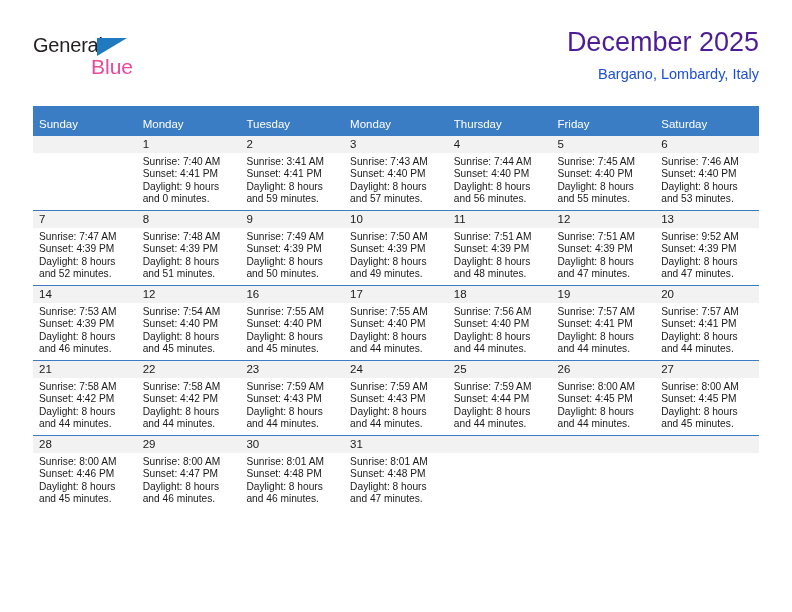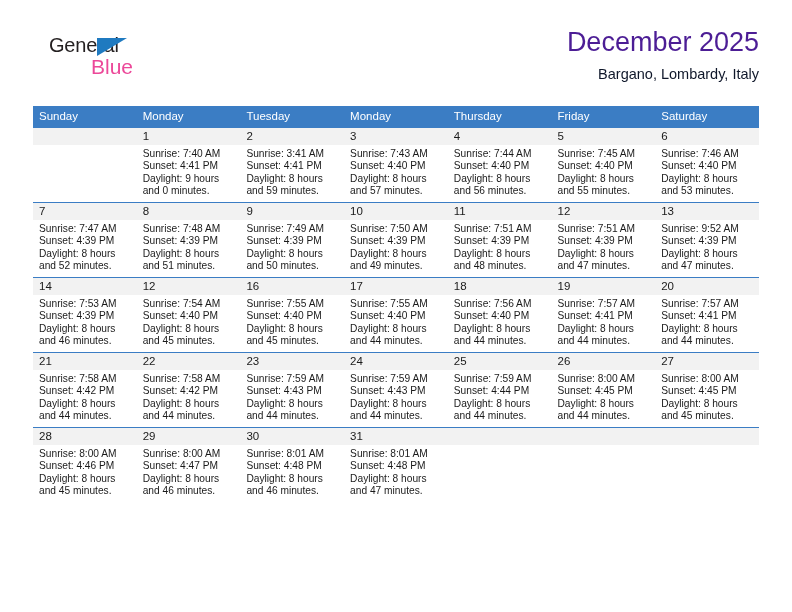--- a/index.html
+++ b/index.html
@@ -31,21 +31,21 @@
   }
   .logo {
     position: absolute;
     left: 0;
     top: 8px;
     width: 140px;
     height: 50px;
   }
   .logo-general {
     position: absolute;
-    left: 16px;
+    left: 0;
     top: 0;
     font-size: 20px;
     letter-spacing: -0.2px;
     color: #231f20;
     font-family: "Liberation Sans", sans-serif;
   }
   .logo-triangle {
     position: absolute;
     left: 64px;
     top: 4px;
@@ -71,42 +71,42 @@
   }
   .cal-title {
     font-size: 27px;
     font-weight: normal;
     color: #4c1d95;
     line-height: 32px;
     white-space: nowrap;
   }
   .cal-subtitle {
     font-size: 14.5px;
-    color: #0f172a;
+    color: #1d4ed8;
     line-height: 20px;
     margin-top: 6px;
     white-space: nowrap;
   }
 
   
   .calendar {
     position: absolute;
     left: 33px;
     top: 106px;
     width: 726px;
     border-collapse: collapse;
     table-layout: fixed;
   }
   .calendar th {
     background: #3b7dc4;
     color: #ffffff;
     font-weight: normal;
     font-size: 11.5px;
     text-align: left;
-    padding: 4px 0 5px 6px;
+    padding: 12px 0 5px 6px;
     height: 11px;
     line-height: 13px;
   }
   .calendar td {
     vertical-align: top;
     padding: 0;
     border-top: 1px solid #3b7dc4;
     height: 74px;
     background: #ffffff;
   }

